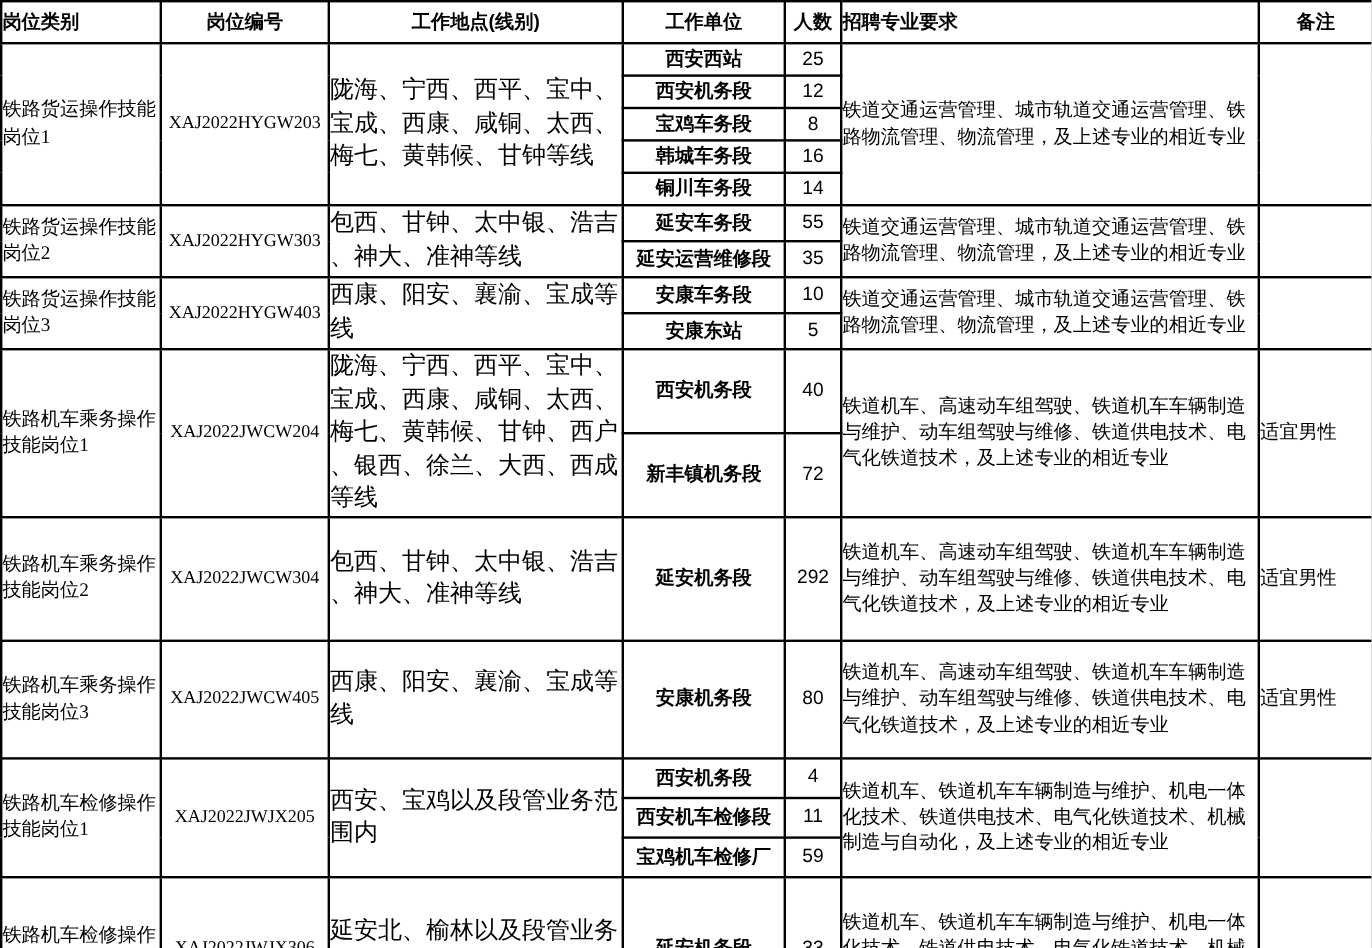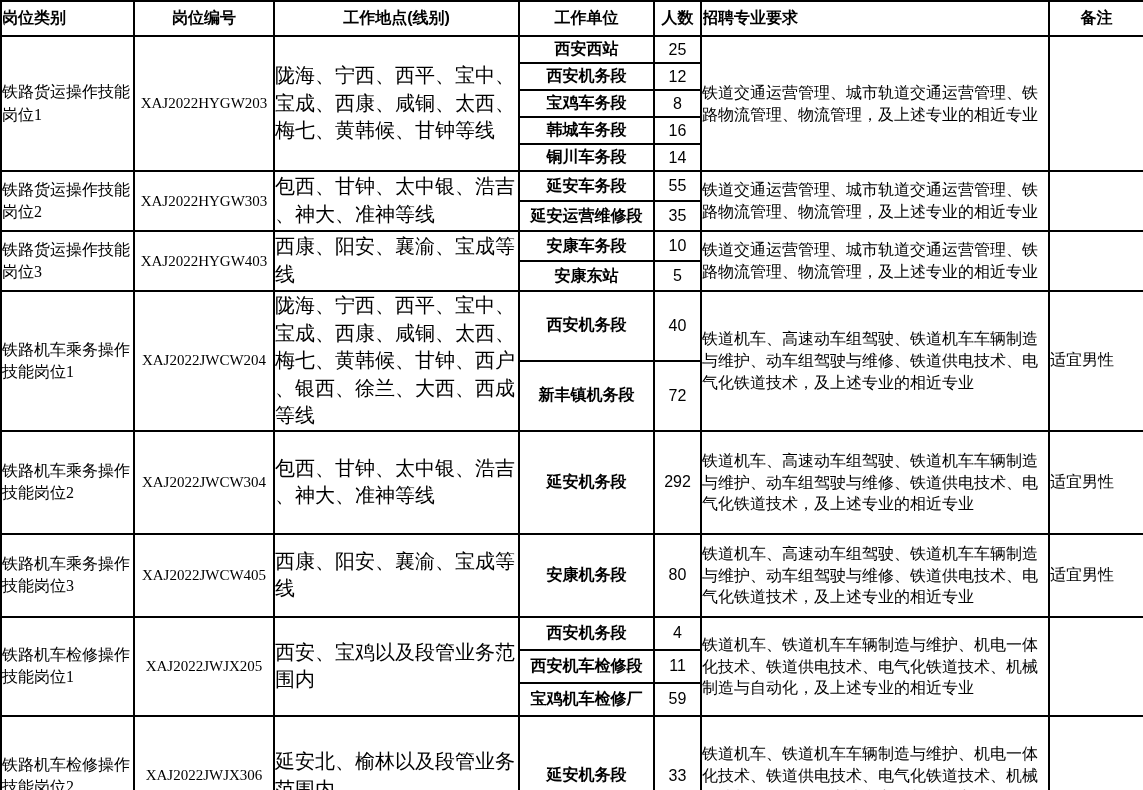--- a/index.html
+++ b/index.html
@@ -26,21 +26,20 @@
     overflow: hidden;
     box-sizing: border-box;
   }
   
   th {
     font-family: "Liberation Sans", "DejaVu Sans", sans-serif;
     font-weight: bold;
     font-size: 16px;
     text-align: center;
     height: 35px;
-    border-radius: 16px;
   }
   th.left { text-align: left; padding-left: 4px; }
 
   
   .cat-cell {
     font-family: "Liberation Serif", "DejaVu Serif", serif;
     font-size: 16px;
     text-align: left;
     padding: 2px 7px 2px 4px;
     line-height: 1.38;
@@ -95,21 +94,21 @@
   }
   
   tr.gf .unit-cell, tr.gf .count-cell { border-top-width: 2px; }
   tr.gl .unit-cell, tr.gl .count-cell { border-bottom-width: 2px; }
 
   
   tr.h27  { height: 27px; }
   tr.h30  { height: 30px; }
   tr.h49  { height: 49px; }
   tr.h97  { height: 103px; }
-  tr.h98  { height: 83px; }
+  tr.h98  { height: 98px; }
   tr.h33  { height: 33px; }
   tr.h108 { height: 120px; }
 </style>
 </head>
 <body>
 
 <div class="page">
   <table class="recruit">
     <colgroup>
       <col style="width:133px">

